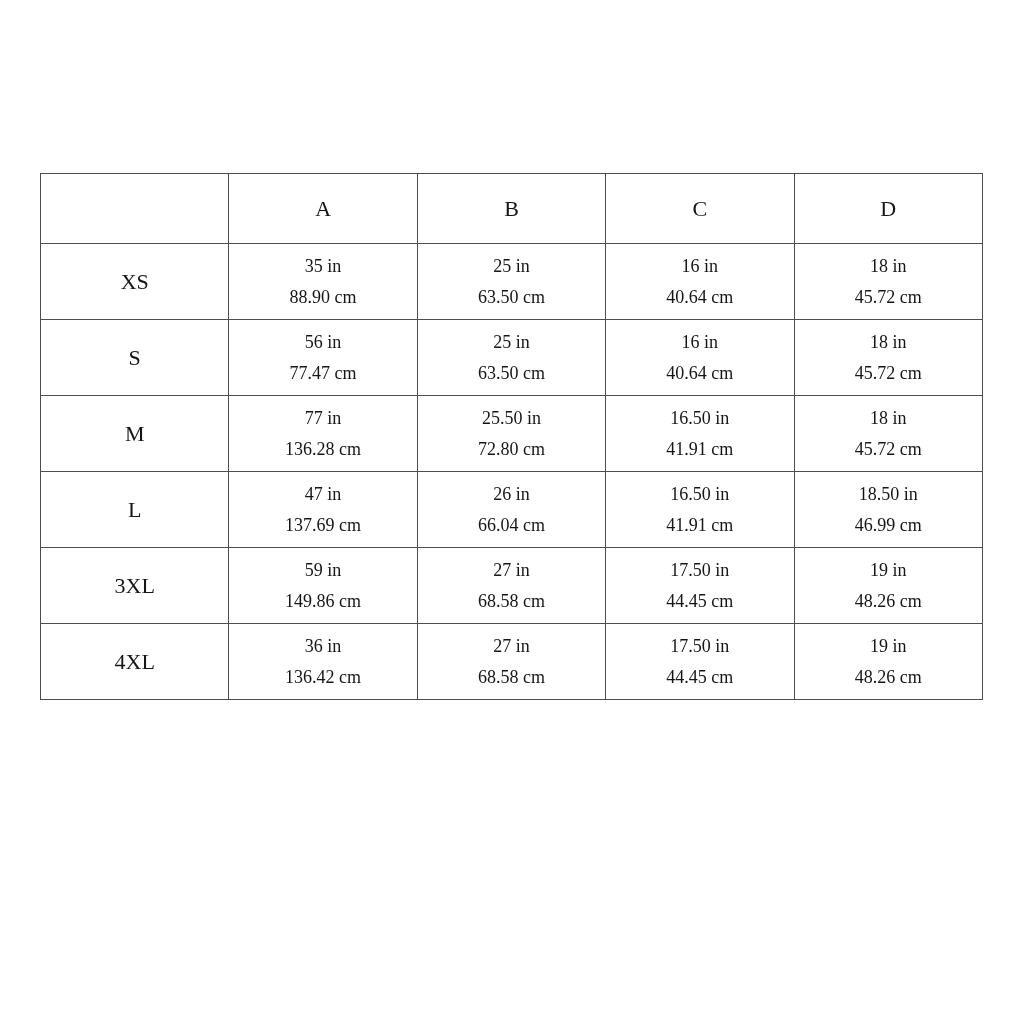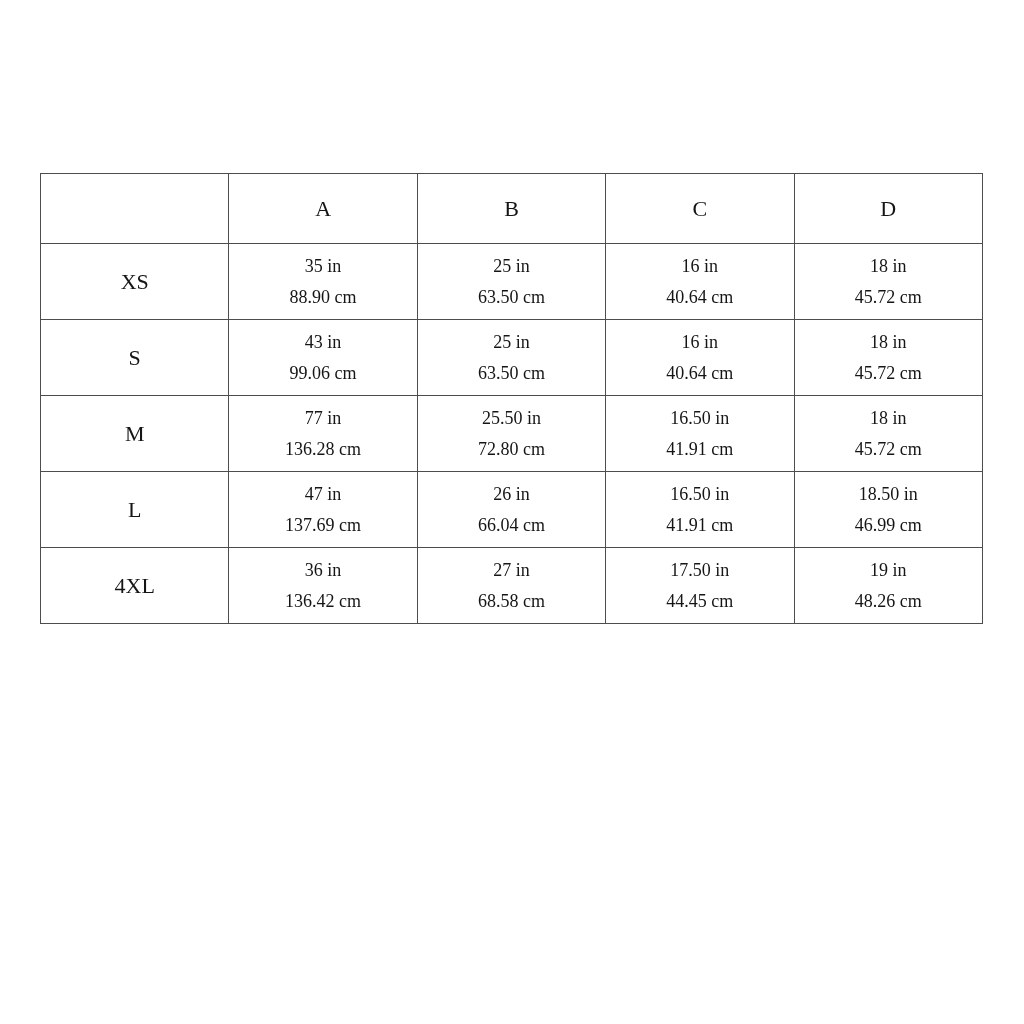--- a/index.html
+++ b/index.html
@@ -80,22 +80,22 @@
             <div class="cell-line">40.64 cm</div>
           </td>
           <td>
             <div class="cell-line">18 in</div>
             <div class="cell-line">45.72 cm</div>
           </td>
         </tr>
         <tr>
           <th>S</th>
           <td>
-            <div class="cell-line">43 in</div>
-            <div class="cell-line">99.06 cm</div>
+            <div class="cell-line">56 in</div>
+            <div class="cell-line">77.47 cm</div>
           </td>
           <td>
             <div class="cell-line">25 in</div>
             <div class="cell-line">63.50 cm</div>
           </td>
           <td>
             <div class="cell-line">16 in</div>
             <div class="cell-line">40.64 cm</div>
           </td>
           <td>
@@ -135,20 +135,39 @@
           <td>
             <div class="cell-line">16.50 in</div>
             <div class="cell-line">41.91 cm</div>
           </td>
           <td>
             <div class="cell-line">18.50 in</div>
             <div class="cell-line">46.99 cm</div>
           </td>
         </tr>
         <tr>
+          <th>3XL</th>
+          <td>
+            <div class="cell-line">59 in</div>
+            <div class="cell-line">149.86 cm</div>
+          </td>
+          <td>
+            <div class="cell-line">27 in</div>
+            <div class="cell-line">68.58 cm</div>
+          </td>
+          <td>
+            <div class="cell-line">17.50 in</div>
+            <div class="cell-line">44.45 cm</div>
+          </td>
+          <td>
+            <div class="cell-line">19 in</div>
+            <div class="cell-line">48.26 cm</div>
+          </td>
+        </tr>
+        <tr>
           <th>4XL</th>
           <td>
             <div class="cell-line">36 in</div>
             <div class="cell-line">136.42 cm</div>
           </td>
           <td>
             <div class="cell-line">27 in</div>
             <div class="cell-line">68.58 cm</div>
           </td>
           <td>

